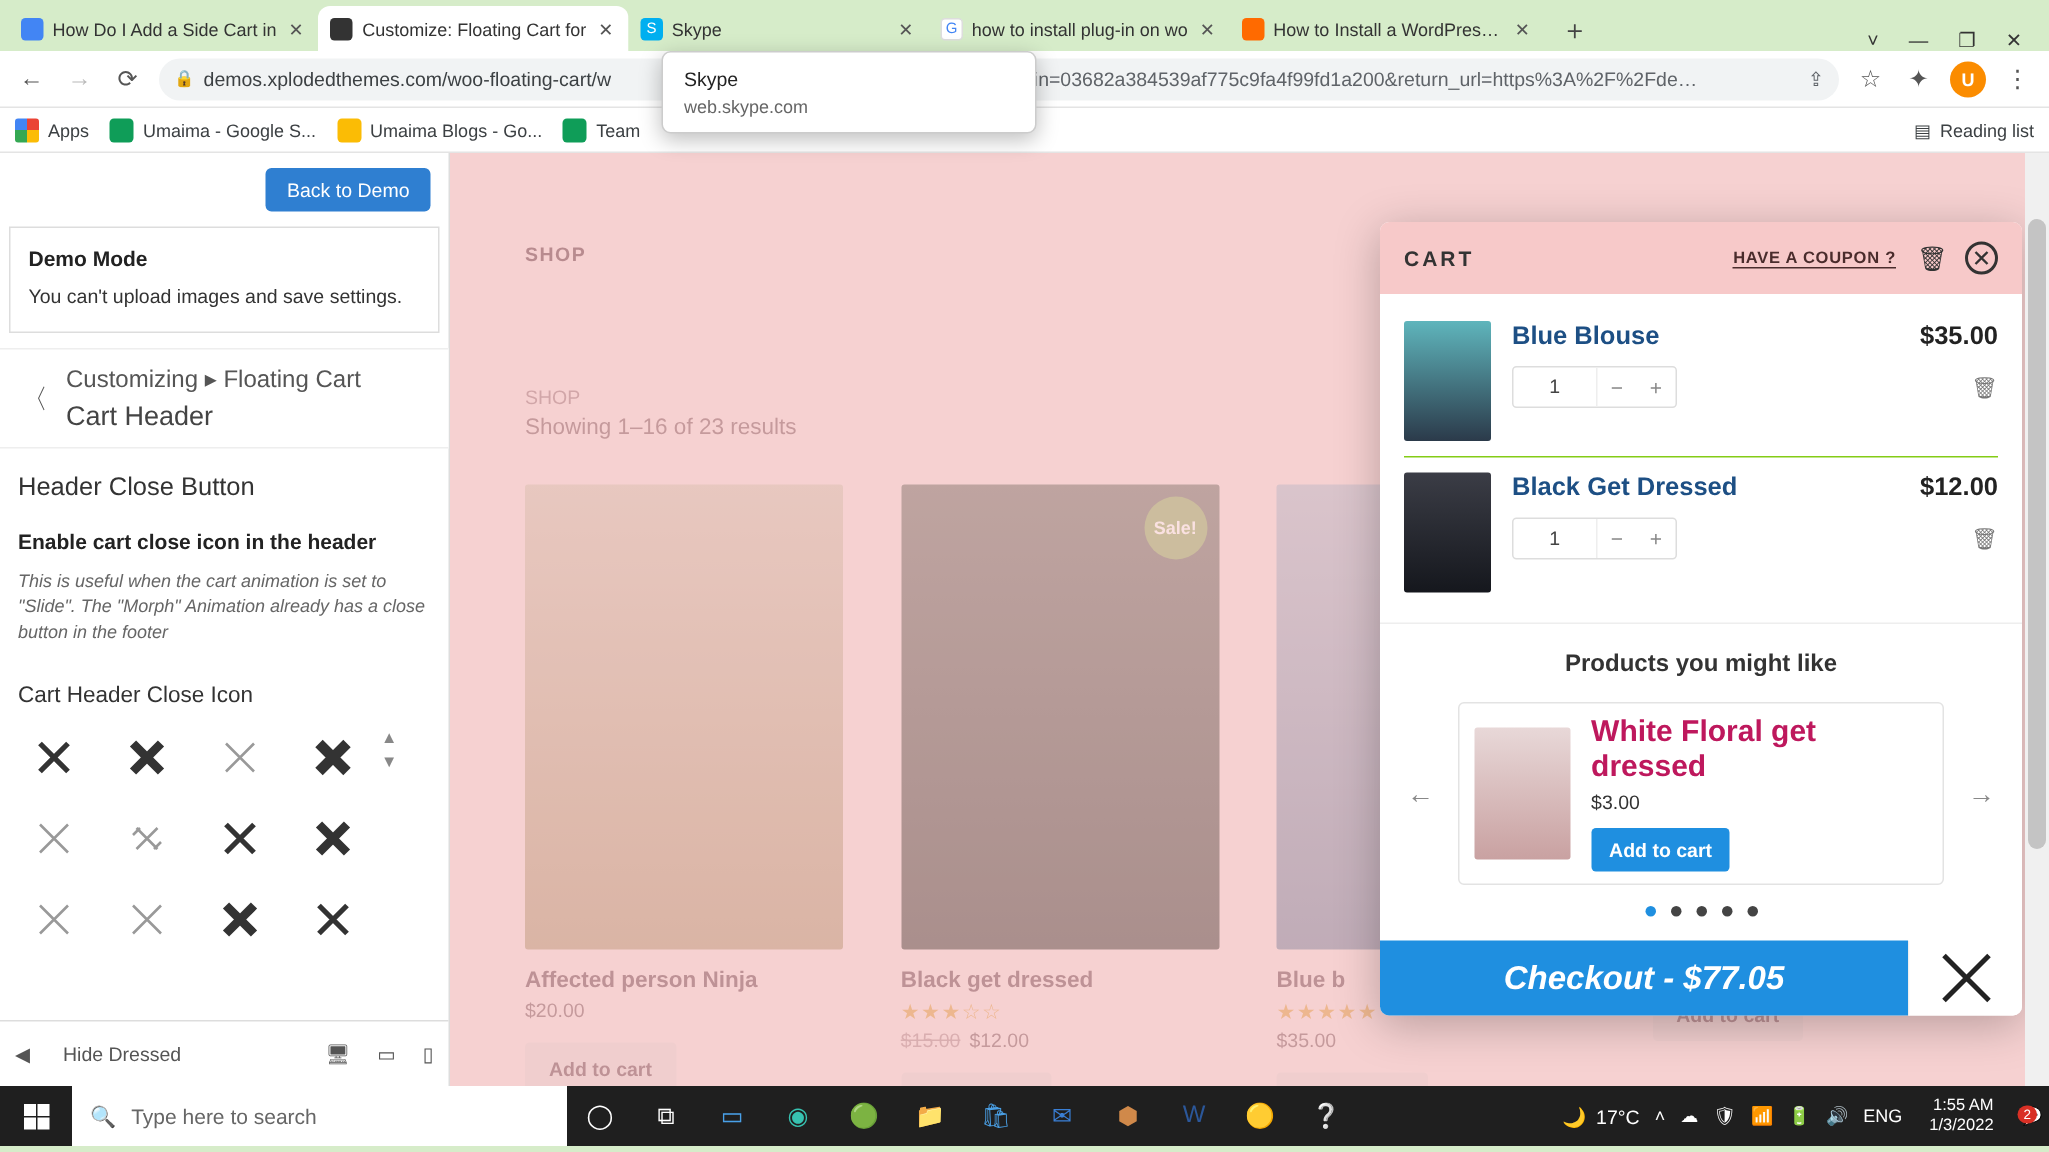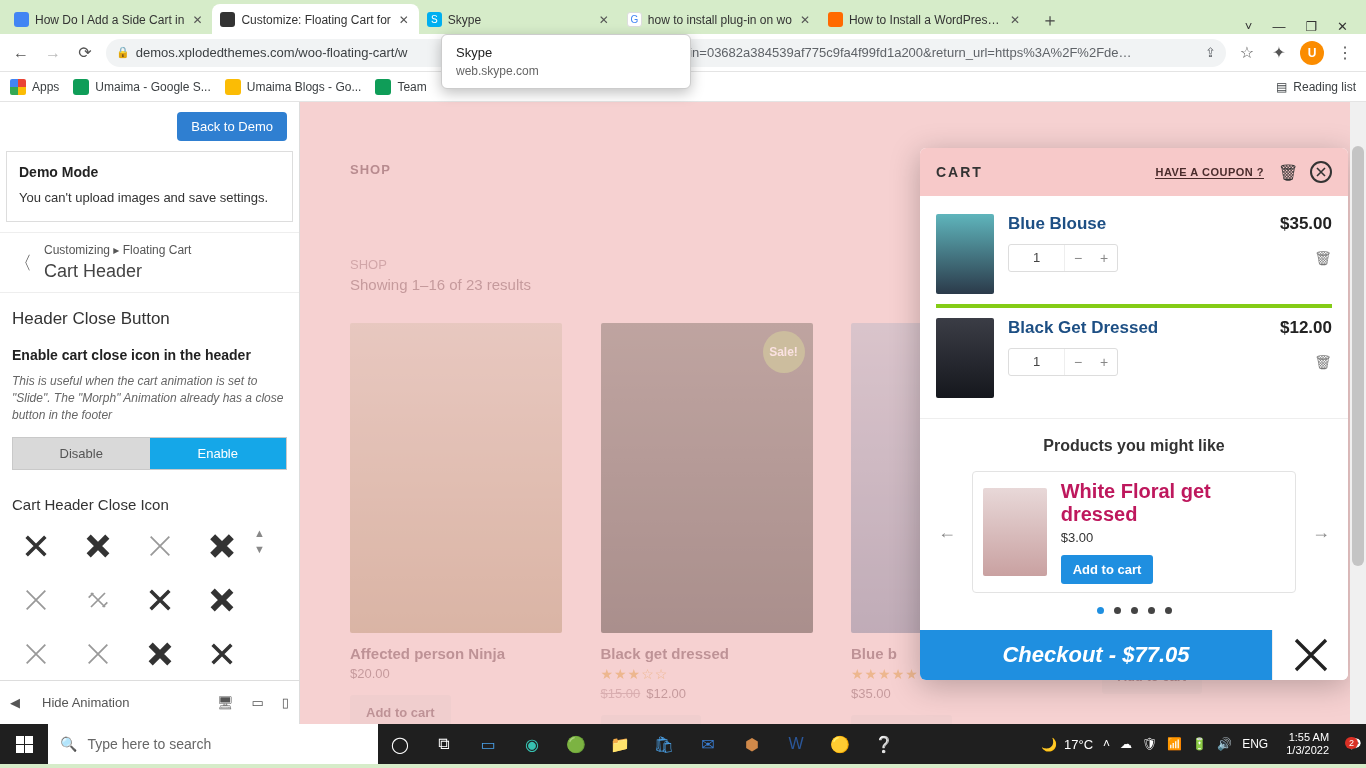--- a/index.html
+++ b/index.html
@@ -29,21 +29,21 @@
   .page{display:flex;height:622px;background:#eee;position:relative}
   
   .custside{width:300px;background:#fff;display:flex;flex-direction:column;border-right:1px solid #ddd}
   .demobtnwrap{padding:10px 12px 0;text-align:right}
   .demobtn{display:inline-block;background:#2f7fd1;color:#fff;border-radius:4px;padding:7px 14px;font-size:13px}
   .demomode{border:1px solid #ddd;margin:10px 6px 0 6px;padding:12px 12px 16px}
   .demomode h4{font-size:14px;font-weight:600;color:#222;margin-bottom:10px}
   .demomode p{font-size:13px;color:#333}
   .breadcrumb{display:flex;align-items:center;border-top:1px solid #eee;border-bottom:1px solid #eee;padding:10px 14px;gap:12px;margin-top:10px;background:#fff}
   .breadcrumb .back{font-size:18px;color:#555}
-  .breadcrumb .bc{font-size:12px;color:#555}
+  .breadcrumb .bc{font-size:16px;color:#555}
   .breadcrumb .section{font-size:18px;color:#444;margin-top:4px}
   .panelbody{flex:1;overflow:auto;padding:16px 12px;position:relative}
   .panelbody h3{font-size:17px;font-weight:500;color:#333;margin-bottom:18px}
   .optlabel{font-size:14px;font-weight:600;color:#222;margin-bottom:10px}
   .optdesc{font-size:12px;font-style:italic;color:#666;line-height:1.4;margin-bottom:14px}
   .toggle{display:flex;border:1px solid #c9c9c9}
   .toggle div{flex:1;text-align:center;padding:8px 0;font-size:13px}
   .toggle .off{background:#d9d9d9;color:#555}
   .toggle .on{background:#15a7e8;color:#fff}
   .opttitle2{font-size:15px;color:#333;margin:26px 0 14px;font-weight:500}
@@ -70,21 +70,21 @@
   .pprice .old{text-decoration:line-through;color:#b78e92;margin-right:6px}
   .addcart{display:inline-block;margin-top:14px;background:#e9d6d6;color:#7a5159;font-size:13px;font-weight:600;padding:10px 16px;border-radius:3px}
   
   .cart{position:absolute;right:18px;top:46px;width:428px;background:#fff;border-radius:6px;box-shadow:0 6px 30px rgba(0,0,0,.25);z-index:50;display:flex;flex-direction:column}
   .carthead{height:48px;background:#f7c9c9;border-radius:6px 6px 0 0;display:flex;align-items:center;padding:0 16px;gap:14px}
   .carthead .ct{font-size:14px;font-weight:700;letter-spacing:2px;color:#333}
   .carthead .coupon{margin-left:auto;font-size:11px;font-weight:700;letter-spacing:.5px;color:#4a2c2c;border-bottom:1px solid #4a2c2c}
   .carthead .hicon{width:18px;height:18px;color:#333}
   .hclose{width:22px;height:22px;border:2px solid #333;border-radius:50%;display:flex;align-items:center;justify-content:center}
   .items{padding:8px 16px 4px}
-  .item{display:flex;gap:14px;padding:10px 0;border-bottom:4px solid #84cc16}
+  .item{display:flex;gap:14px;padding:10px 0;border-bottom:1px solid #84cc16}
   .item:last-child{border-bottom:none}
   .itimg{width:58px;height:80px;background:#bbb;background-size:cover;background-position:center;border-radius:2px}
   .iright{flex:1;display:flex;flex-direction:column}
   .irow1{display:flex;justify-content:space-between}
   .iname{font-size:17px;font-weight:700;color:#1d4f84}
   .iprice{font-size:17px;font-weight:700;color:#222}
   .irow2{display:flex;align-items:center;margin-top:10px;gap:10px}
   .qty{display:flex;align-items:center;border:1px solid #ddd;height:28px;border-radius:3px}
   .qty .q{width:56px;text-align:center;font-size:13px;color:#444;border-right:1px solid #eee;line-height:26px}
   .qty .qb{width:26px;text-align:center;color:#888;font-size:14px;line-height:26px}
@@ -216,24 +216,20 @@
       <span class="back">〈</span>
       <div>
         <div class="bc">Customizing ▸ Floating Cart</div>
         <div class="section">Cart Header</div>
       </div>
     </div>
     <div class="panelbody">
       <h3>Header Close Button</h3>
       <div class="optlabel">Enable cart close icon in the header</div>
       <div class="optdesc">This is useful when the cart animation is set to "Slide". The "Morph" Animation already has a close button in the footer</div>
-      <div class="toggle">
-        <div class="off">Disable</div>
-        <div class="on">Enable</div>
-      </div>
       <div class="opttitle2">Cart Header Close Icon</div>
       <div style="display:flex;align-items:flex-start;gap:8px">
         <div class="icongrid">
           <div class="cell">
               <svg viewBox="0 0 24 24">
                 <path d="M4 4L20 20M20 4L4 20"></path>
               </svg>
             </div>
           <div class="cell">
               <svg viewBox="0 0 24 24">
@@ -292,21 +288,21 @@
             </div>
         </div>
         <div style="display:flex;flex-direction:column;gap:4px;color:#888;font-size:11px">
           <span>▲</span>
           <span>▼</span>
         </div>
       </div>
     </div>
     <div class="custfoot">
       <span>◀</span>
-      <span>Hide Animation</span>
+      <span>Hide Dressed</span>
       <span class="devset">
         <span>🖥</span>
         <span>▭</span>
         <span>▯</span>
       </span>
     </div>
   </div>
 
   <div class="preview">
     <div class="pvscroll">

